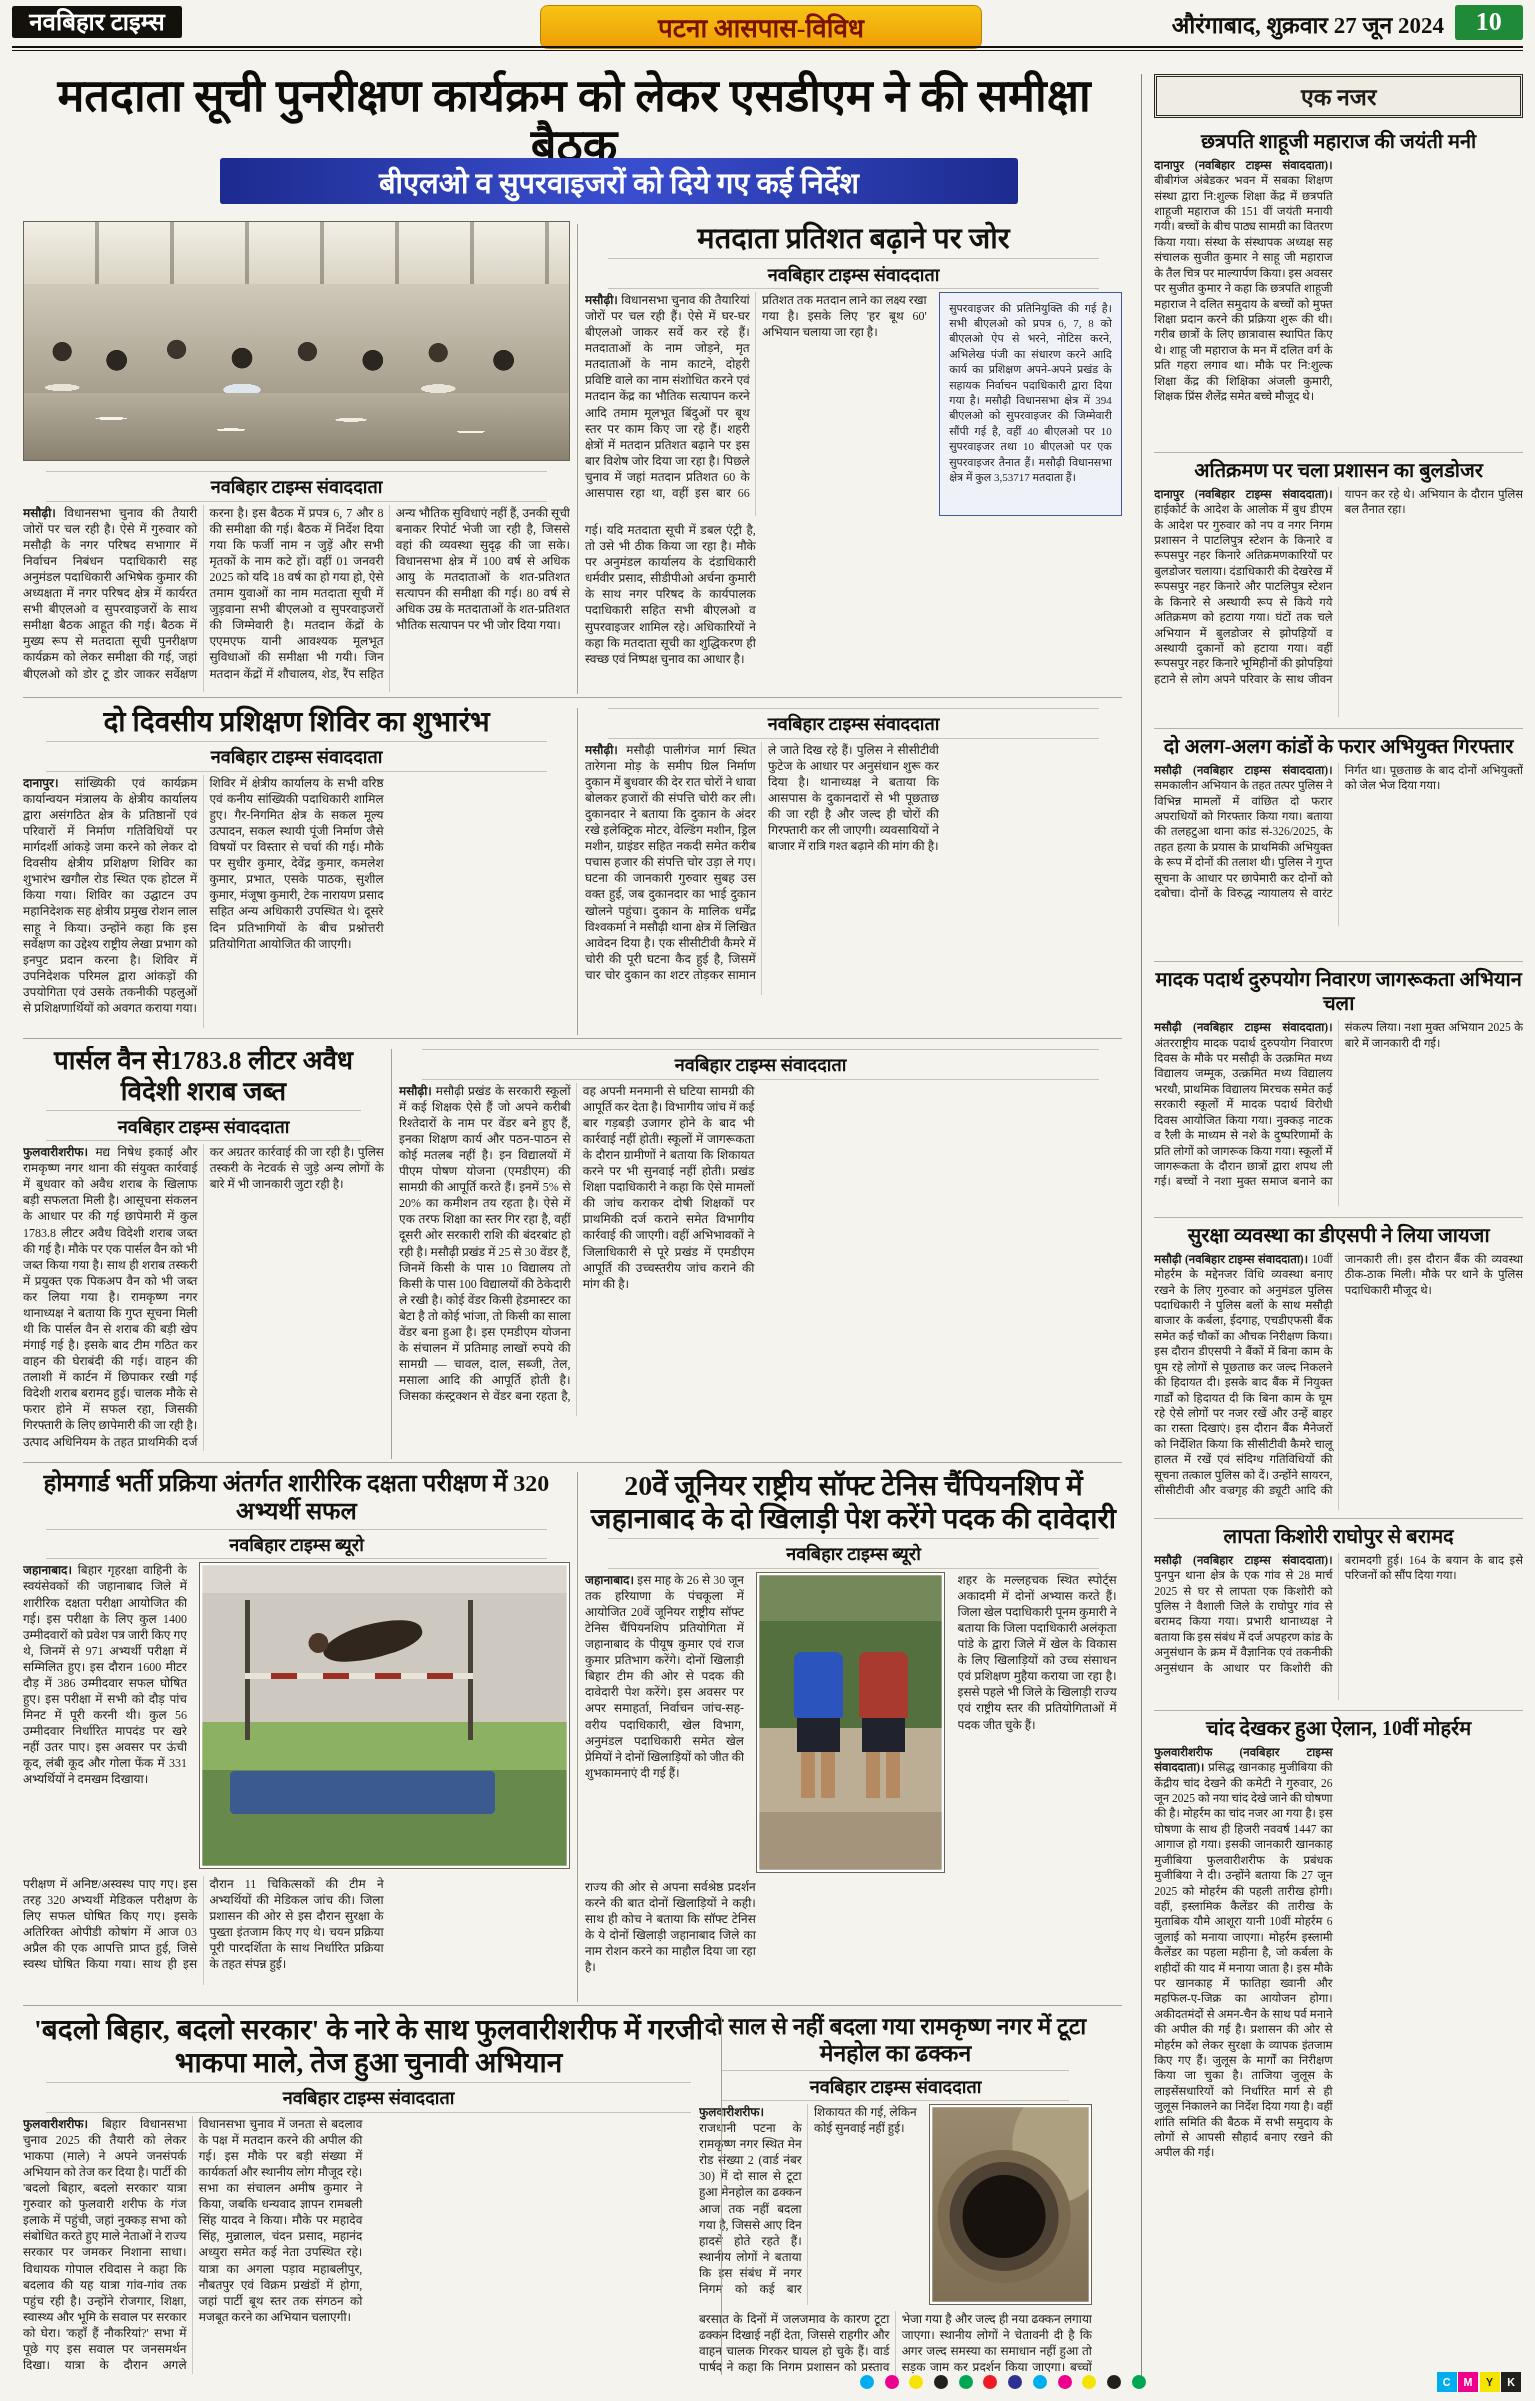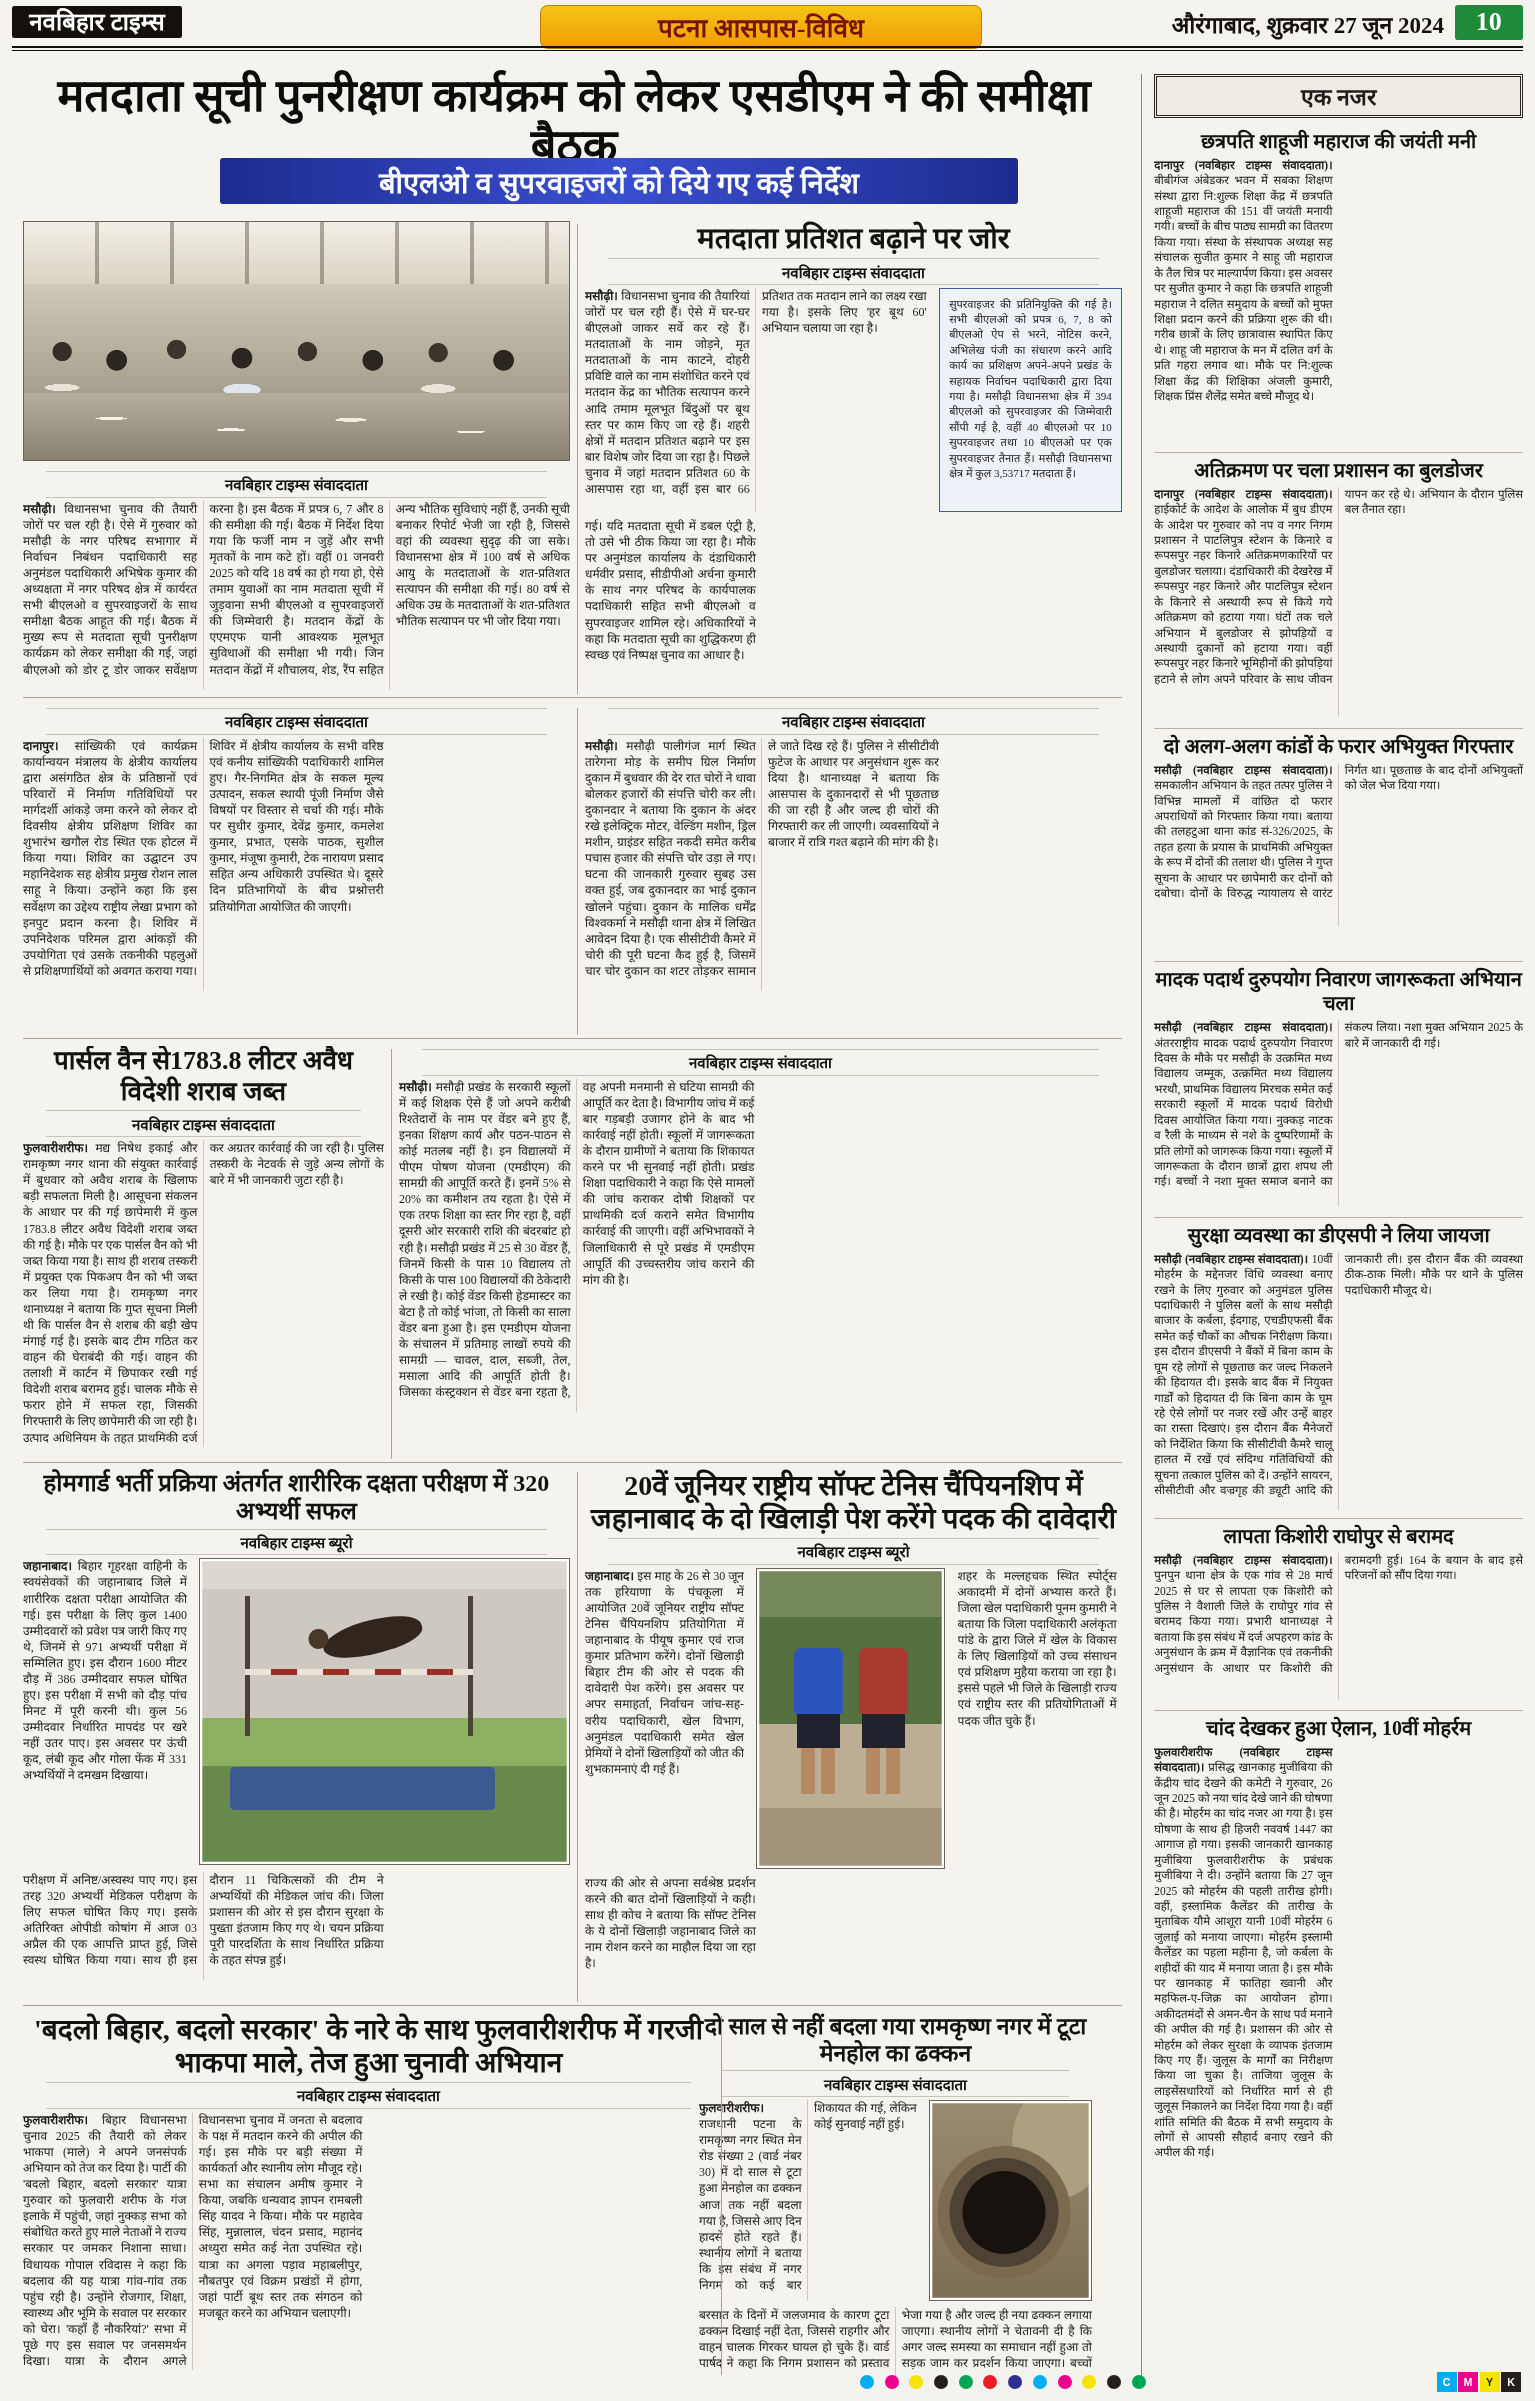--- a/index.html
+++ b/index.html
@@ -1,21 +1,21 @@
 <!DOCTYPE html>
 <html style="--paper: #f5f3ee; --ink: #1f1d19; --accent_blue: #3a4fd0; --accent_yellow: #f6c414; --accent_red: #7a1200; --accent_green: #1f8a38;font-size:12.3px"><head>
 <meta charset="utf-8">
 <style>
   *{box-sizing:border-box;margin:0;padding:0}
   html,body{background:#dedbd4}
   #page{position:relative;width:1535px;height:2401px;margin:0 auto;background:var(--paper,#f5f3ee);
         font-family:"Liberation Serif","DejaVu Serif",serif;color:var(--ink,#1f1d19);overflow:hidden}
   .abs{position:absolute}
   .headline{font-weight:bold;text-align:center;line-height:1.18;color:#14120e}
-  .byline{font-weight:bold;text-align:center;font-size:15px;padding:2.3px 0;color:#14120e}
+  .byline{font-weight:bold;text-align:center;font-size:18px;padding:2.3px 0;color:#14120e}
   .byline{border-top:0.8px solid #c7c2b6;border-bottom:0.8px solid #c7c2b6;margin:3.1px 23px}
   .dateline{font-weight:bold}
   .body{font-size:12px;line-height:1.34;text-align:justify;overflow:hidden;column-fill:auto}
   .cols-2{column-count:2;column-gap:12.3px;column-rule:0.8px solid #cdc8bb}
   .cols-3{column-count:3;column-gap:12.3px;column-rule:0.8px solid #cdc8bb}
   .cols-4{column-count:4;column-gap:12.3px;column-rule:0.8px solid #cdc8bb}
   .hr{position:absolute;border-top:0.8px solid #a8a295}
   .vr{position:absolute;border-left:0.8px solid #a8a295}
 
   
@@ -156,20 +156,21 @@
     <div class="body cols-3" style="height:189px">
       <p><span class="dateline">मसौढ़ी।</span>
          <span>विधानसभा चुनाव की तैयारी जोरों पर चल रही है। ऐसे में गुरुवार को मसौढ़ी के नगर परिषद सभागार में निर्वाचन निबंधन पदाधिकारी सह अनुमंडल पदाधिकारी अभिषेक कुमार की अध्यक्षता में नगर परिषद क्षेत्र में कार्यरत सभी बीएलओ व सुपरवाइजरों के साथ समीक्षा बैठक आहूत की गई। बैठक में मुख्य रूप से मतदाता सूची पुनरीक्षण कार्यक्रम को लेकर समीक्षा की गई, जहां बीएलओ को डोर टू डोर जाकर सर्वेक्षण करना है। इस बैठक में प्रपत्र 6, 7 और 8 की समीक्षा की गई। बैठक में निर्देश दिया गया कि फर्जी नाम न जुड़ें और सभी मृतकों के नाम कटे हों। वहीं 01 जनवरी 2025 को यदि 18 वर्ष का हो गया हो, ऐसे तमाम युवाओं का नाम मतदाता सूची में जुड़वाना सभी बीएलओ व सुपरवाइजरों की जिम्मेवारी है। मतदान केंद्रों के एएमएफ यानी आवश्यक मूलभूत सुविधाओं की समीक्षा भी गयी। जिन मतदान केंद्रों में शौचालय, शेड, रैंप सहित अन्य भौतिक सुविधाएं नहीं हैं, उनकी सूची बनाकर रिपोर्ट भेजी जा रही है, जिससे वहां की व्यवस्था सुदृढ़ की जा सके। विधानसभा क्षेत्र में 100 वर्ष से अधिक आयु के मतदाताओं के शत-प्रतिशत सत्यापन की समीक्षा की गई। 80 वर्ष से अधिक उम्र के मतदाताओं के शत-प्रतिशत भौतिक सत्यापन पर भी जोर दिया गया।</span></p>
     </div>
   </section>
 
   <div class="hr" style="left:23px;top:697px;width:1099px"></div>
   <div class="vr" style="left:577px;top:224px;height:470px"></div>
 
   <section class="article" style="left:23px;top:705px;width:547px;height:329px">
+    <h2 class="headline" style="font-size:28px">दो दिवसीय प्रशिक्षण शिविर का शुभारंभ</h2>
     <div class="byline">नवबिहार टाइम्स संवाददाता</div>
     <div class="body cols-3" style="height:253px">
       <p><span class="dateline">दानापुर।</span>
          <span>सांख्यिकी एवं कार्यक्रम कार्यान्वयन मंत्रालय के क्षेत्रीय कार्यालय द्वारा असंगठित क्षेत्र के प्रतिष्ठानों एवं परिवारों में निर्माण गतिविधियों पर मार्गदर्शी आंकड़े जमा करने को लेकर दो दिवसीय क्षेत्रीय प्रशिक्षण शिविर का शुभारंभ खगौल रोड स्थित एक होटल में किया गया। शिविर का उद्घाटन उप महानिदेशक सह क्षेत्रीय प्रमुख रोशन लाल साहू ने किया। उन्होंने कहा कि इस सर्वेक्षण का उद्देश्य राष्ट्रीय लेखा प्रभाग को इनपुट प्रदान करना है। शिविर में उपनिदेशक परिमल द्वारा आंकड़ों की उपयोगिता एवं उसके तकनीकी पहलुओं से प्रशिक्षणार्थियों को अवगत कराया गया। शिविर में क्षेत्रीय कार्यालय के सभी वरिष्ठ एवं कनीय सांख्यिकी पदाधिकारी शामिल हुए। गैर-निगमित क्षेत्र के सकल मूल्य उत्पादन, सकल स्थायी पूंजी निर्माण जैसे विषयों पर विस्तार से चर्चा की गई। मौके पर सुधीर कुमार, देवेंद्र कुमार, कमलेश कुमार, प्रभात, एसके पाठक, सुशील कुमार, मंजूषा कुमारी, टेक नारायण प्रसाद सहित अन्य अधिकारी उपस्थित थे। दूसरे दिन प्रतिभागियों के बीच प्रश्नोत्तरी प्रतियोगिता आयोजित की जाएगी।</span></p>
     </div>
   </section>
 
   <section class="article" style="left:585px;top:705px;width:537px;height:329px">
     <div class="byline">नवबिहार टाइम्स संवाददाता</div>
     <div class="body cols-3" style="height:253px">

